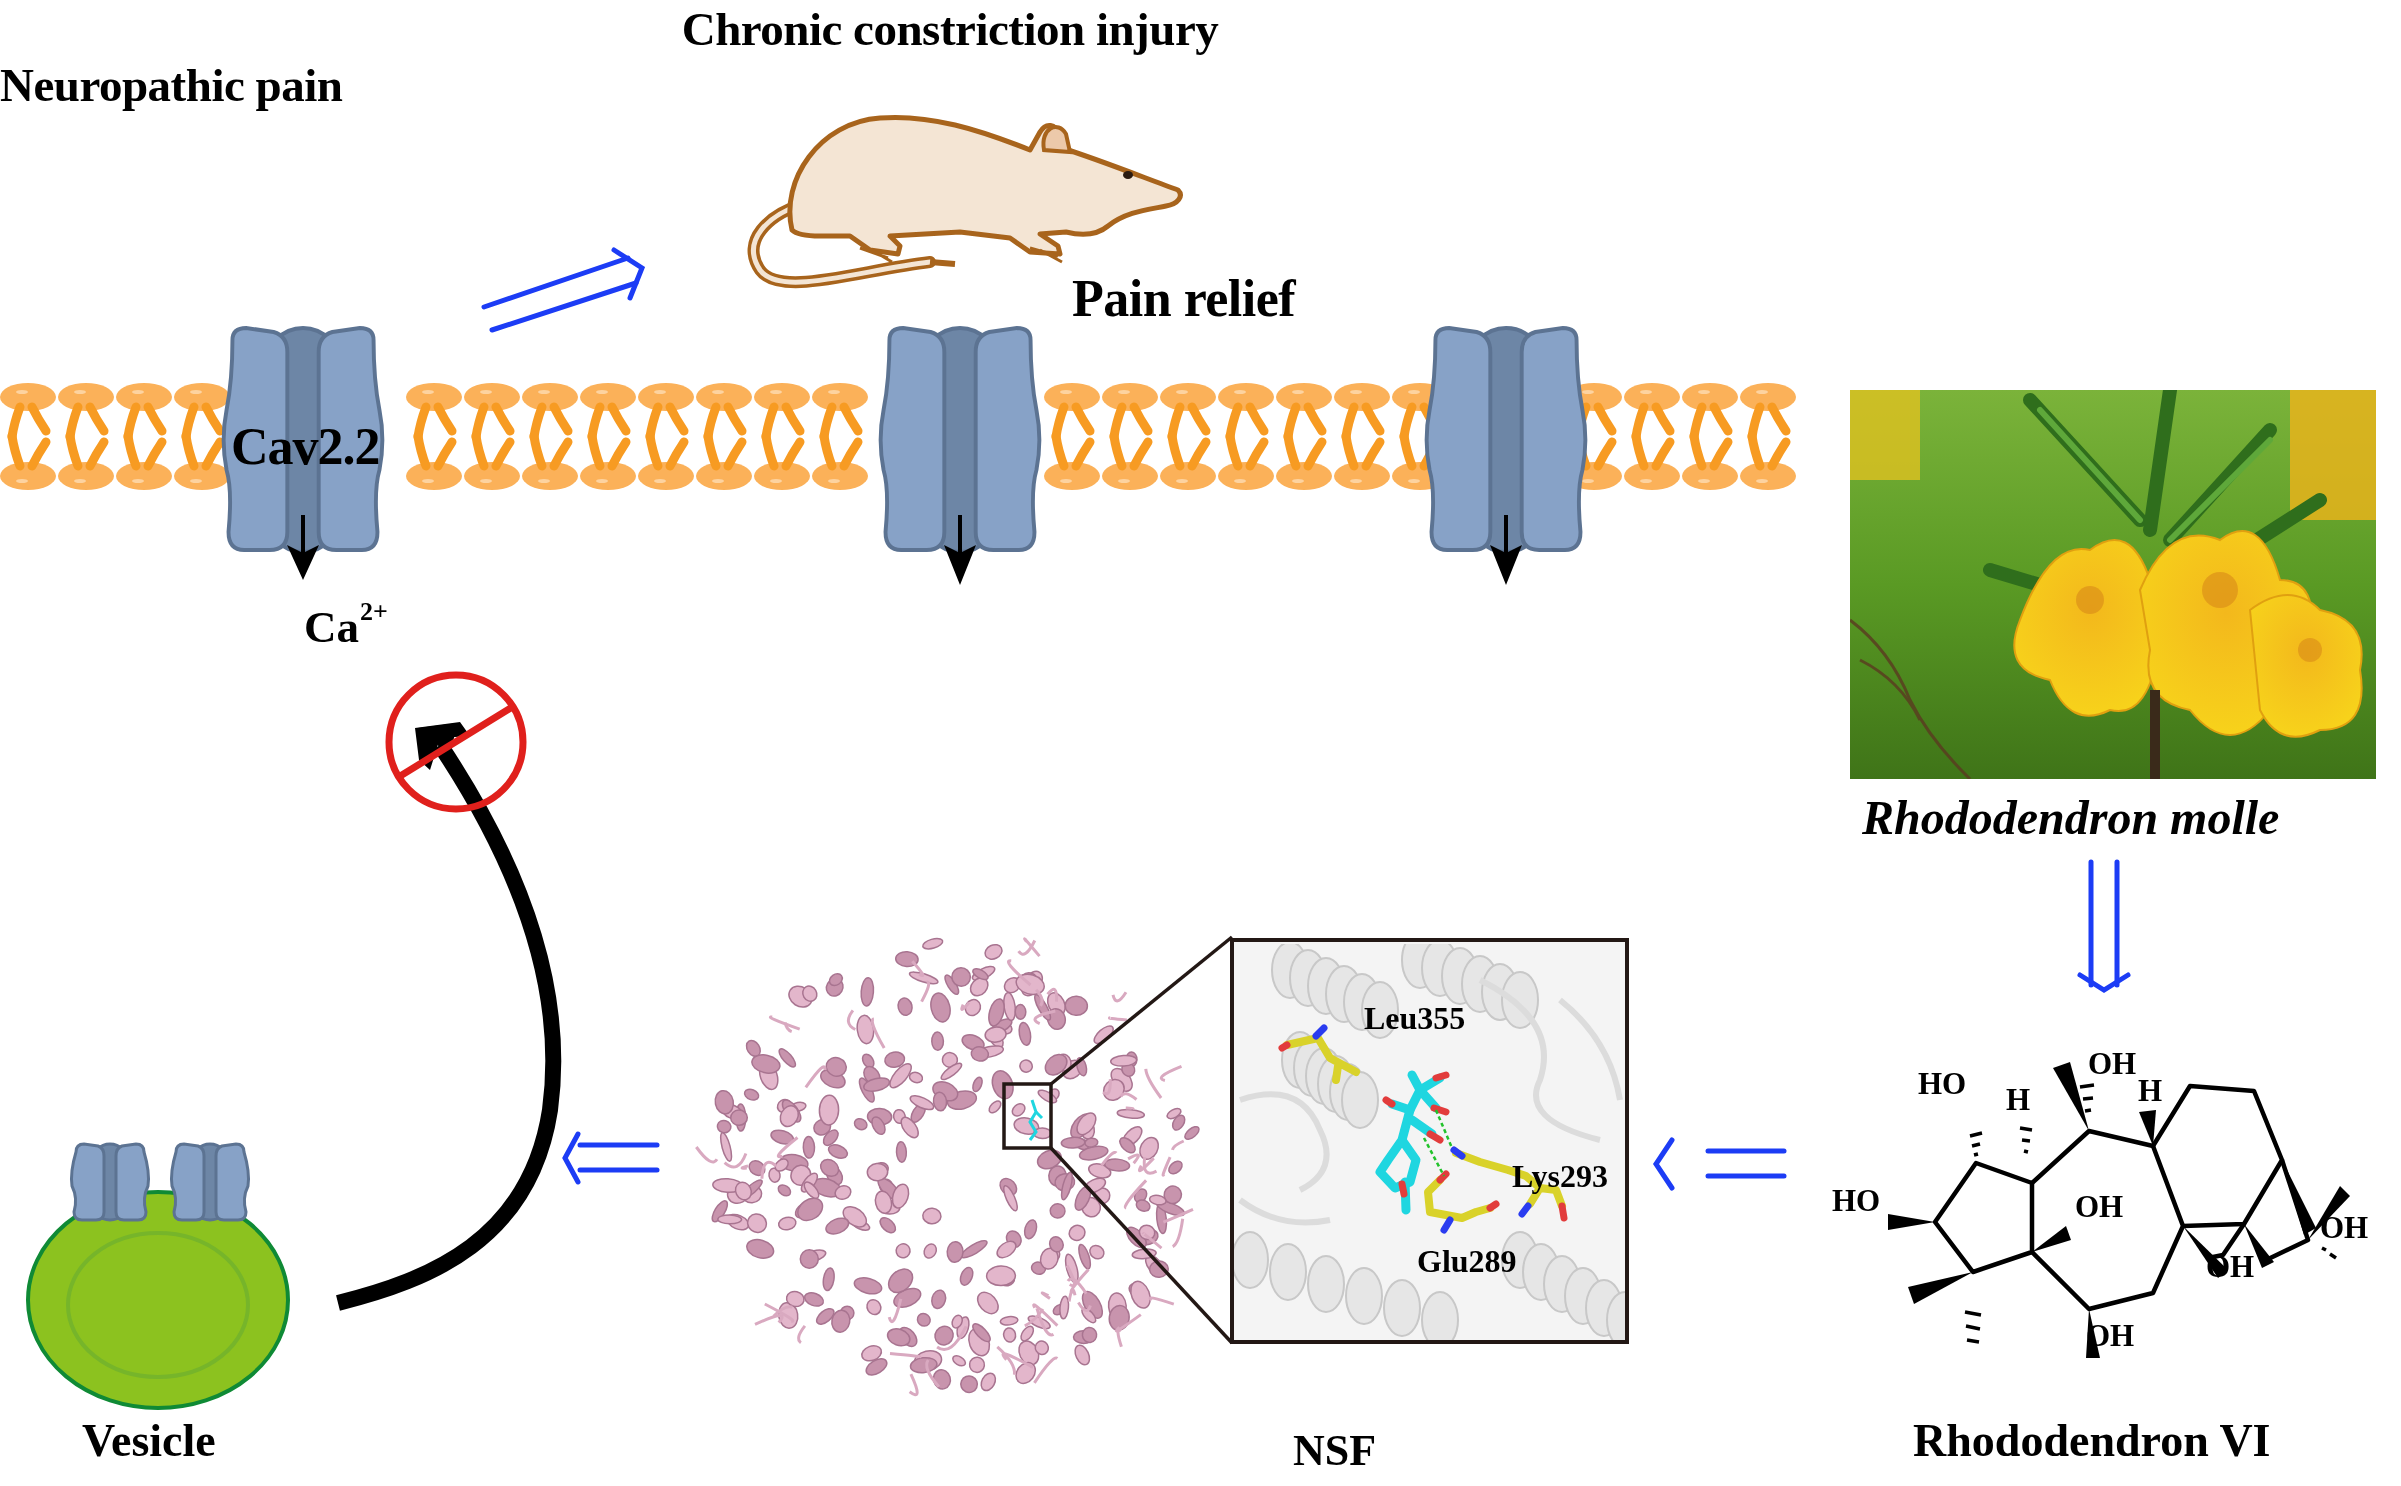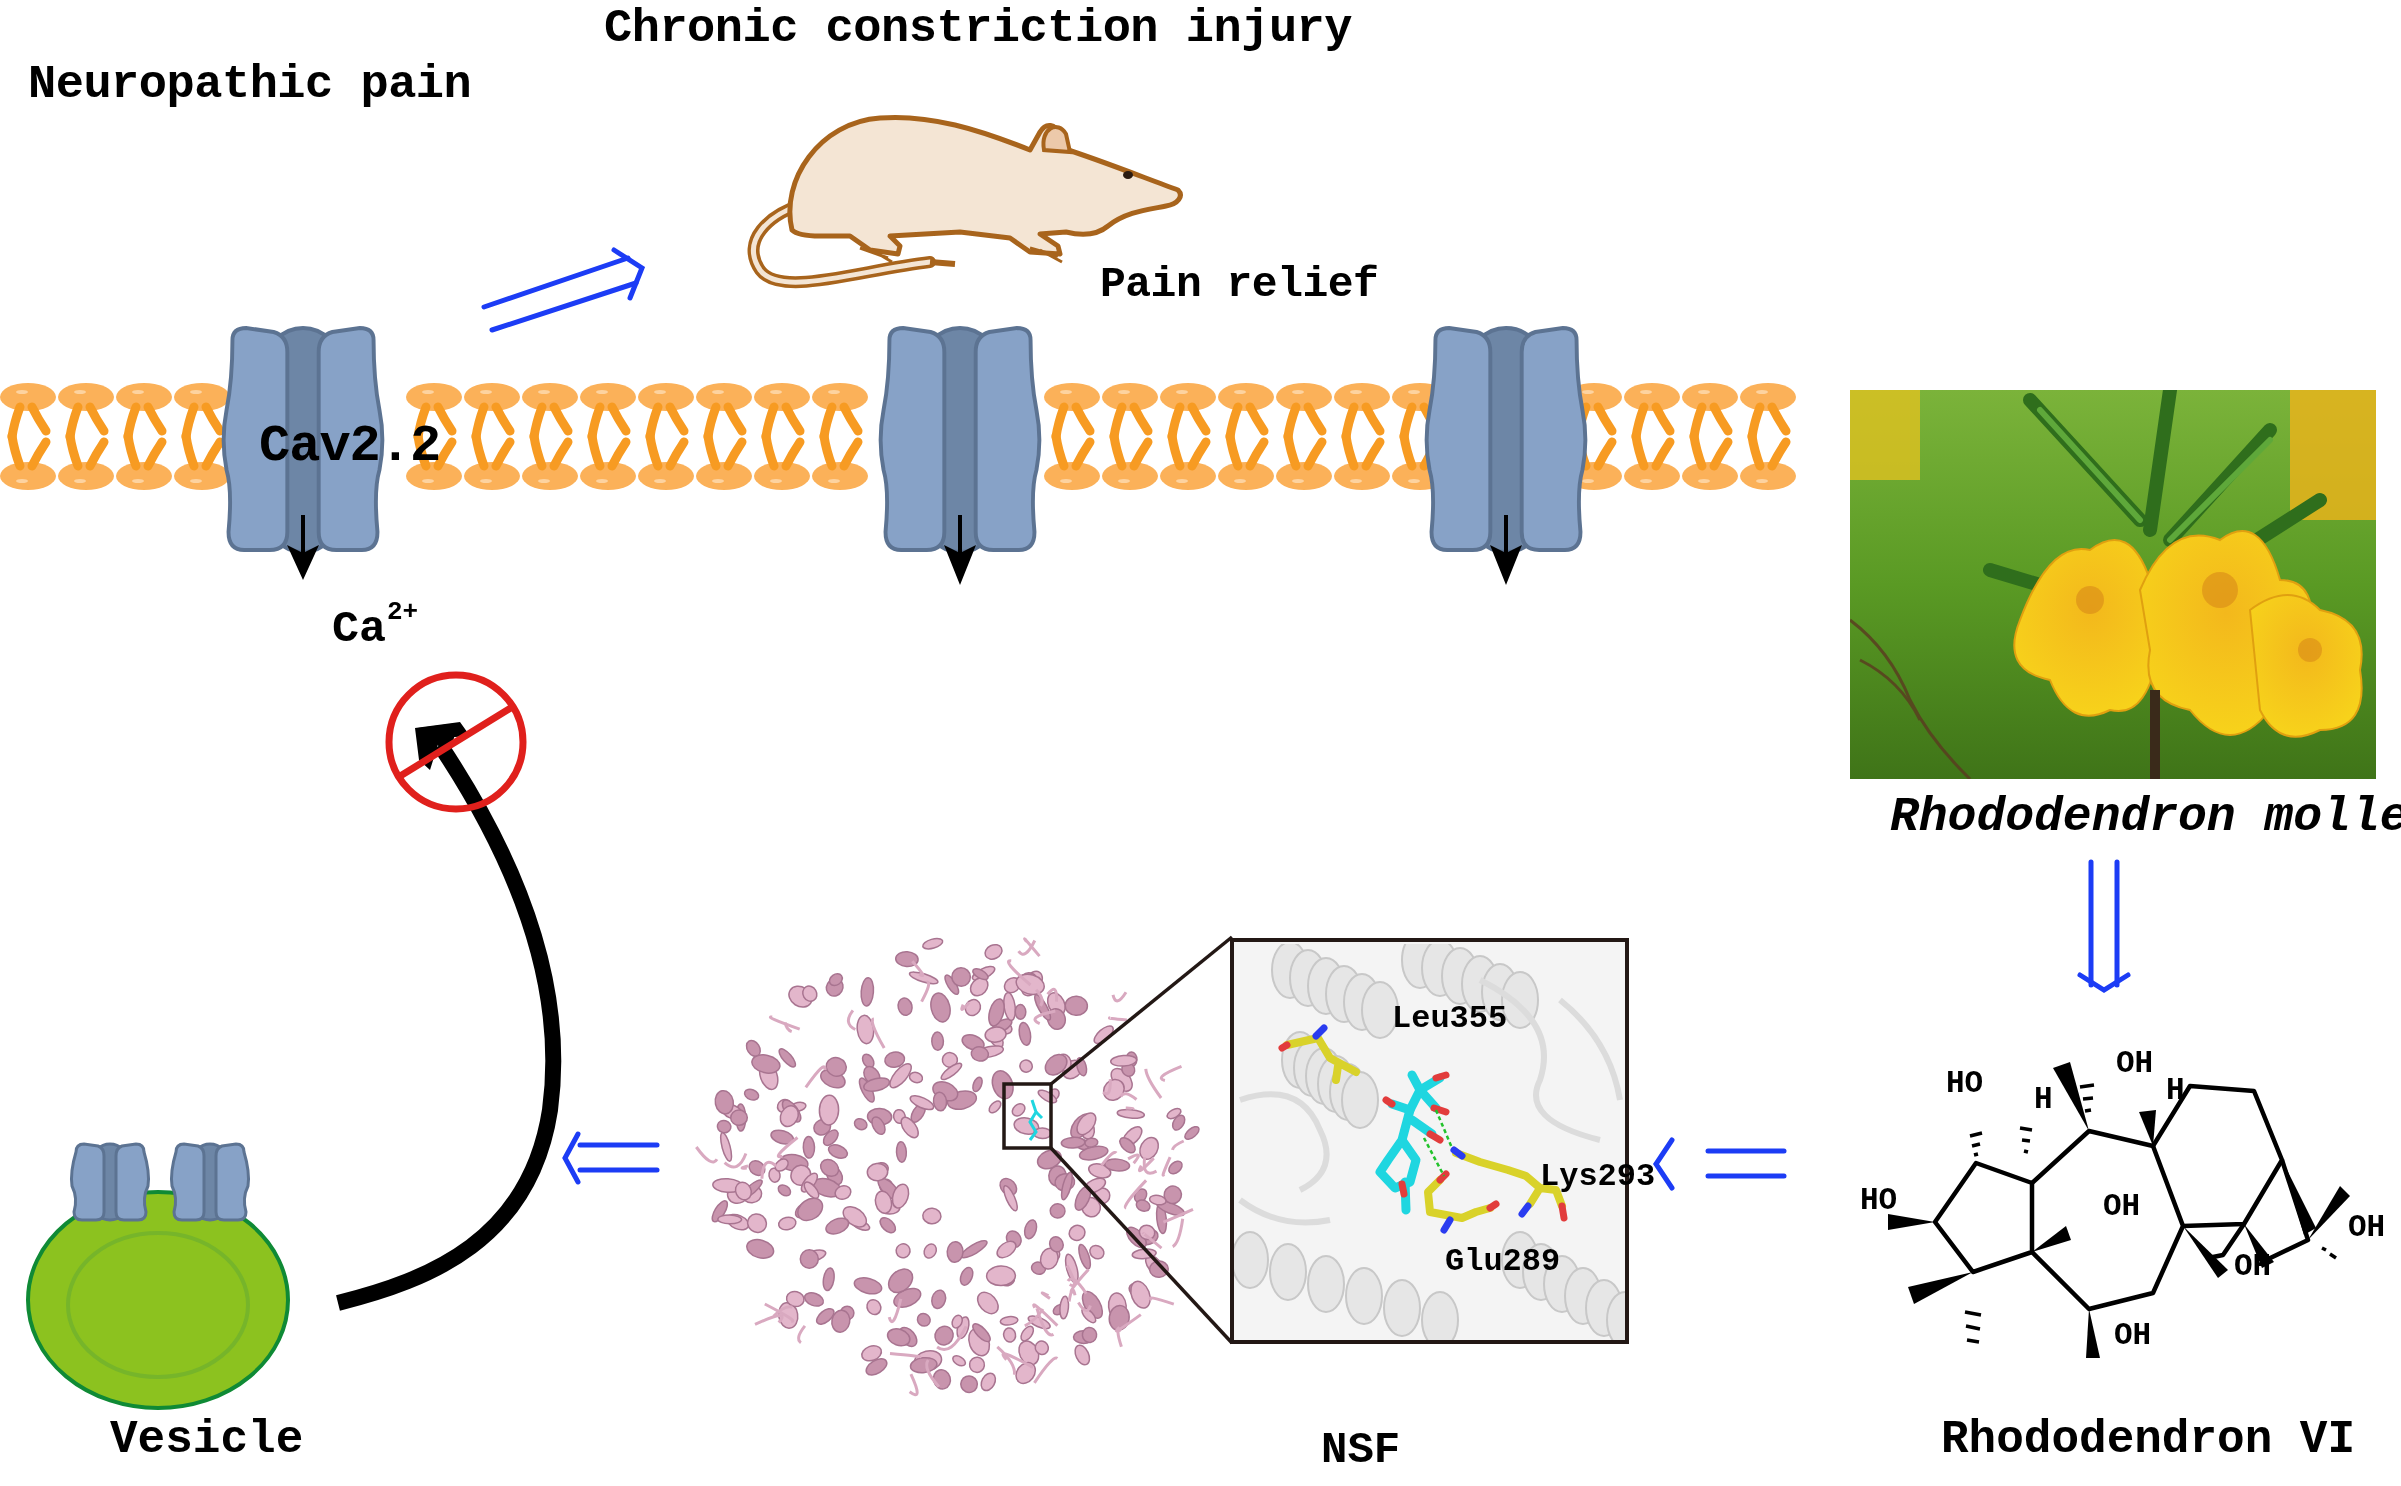--- a/index.html
+++ b/index.html
@@ -1,22 +1,22 @@
 <!DOCTYPE html>
 <html><head>
 <meta charset="utf-8">
 <style>
   html, body { margin: 0; padding: 0; background: #ffffff; }
   body { width: 2401px; height: 1486px; position: relative; overflow: hidden;
          font-family: "Liberation Sans", sans-serif; }
-  .lbl { position: absolute; font-family: Liberation Mono, monospace; font-weight: bold;
-         color: #000; white-space: nowrap; padding-left: 28px; }
+  .lbl { position: absolute; font-family: Liberation Serif, serif; font-weight: bold;
+         color: #000; white-space: nowrap; }
   .title1 { left: 0; width: 1900px; top: 2px; text-align: center; font-size: 47px; letter-spacing: -0.5px; }
   .title2 { left: 0; width: 1900px; top: 58px; text-align: left; font-size: 47px; letter-spacing: -0.5px; }
-  .pain { left: 1072px; top: 260px; font-size: 43px; letter-spacing: -0.5px; }
+  .pain { left: 1072px; top: 269px; font-size: 52px; letter-spacing: -0.5px; }
   .cav { left: 220px; top: 417px; font-size: 52px; letter-spacing: -1px; margin-left: 11px; }
   .ca { left: 304px; top: 597px; font-size: 45px; }
   .ca sup { font-size: 26px; vertical-align: 22px; margin-left: 1px; }
   .plant { left: 1862px; top: 790px; font-size: 48px; font-style: italic; }
   .vesicle { left: 82px; top: 1414px; font-size: 46px; }
   .nsf { left: 1293px; top: 1425px; font-size: 44px; }
   .rhodo { left: 1913px; top: 1414px; font-size: 46px; }
   .res { font-size: 32px; }
   svg { position: absolute; left: 0; top: 0; }
   .photo { position: absolute; left: 1850px; top: 390px; width: 526px; height: 389px; overflow: hidden; }

